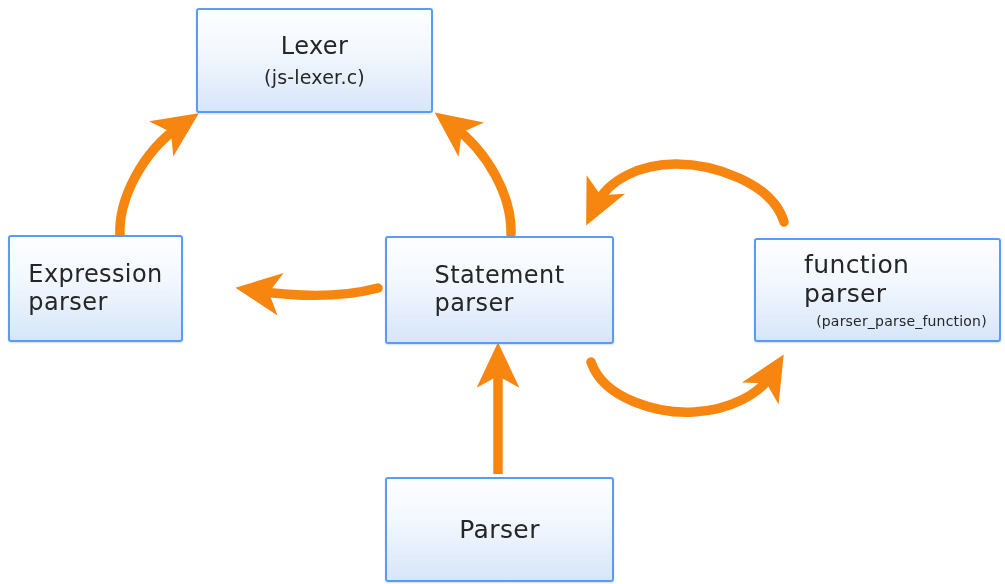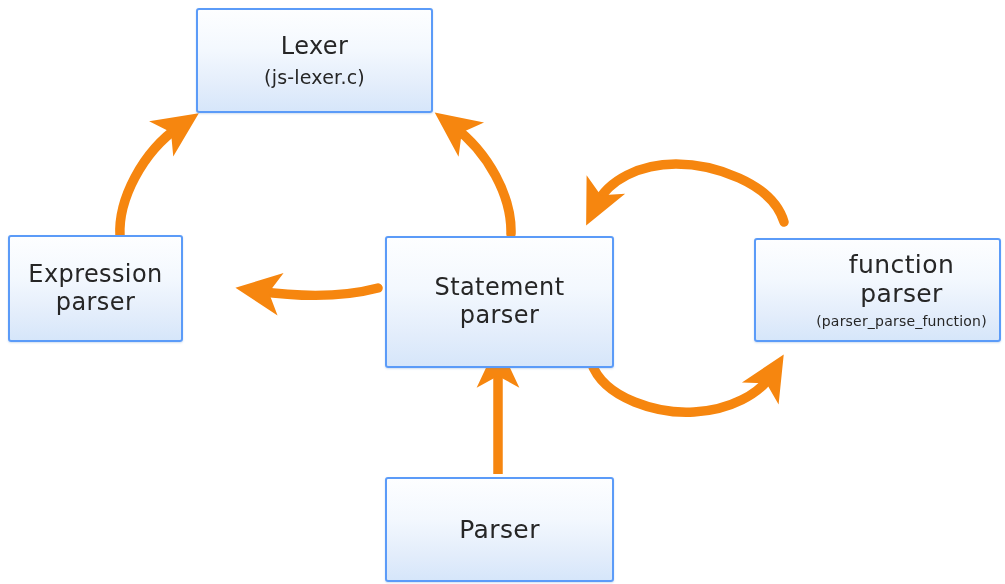--- a/index.html
+++ b/index.html
@@ -33,39 +33,38 @@
     position: absolute;
     box-sizing: border-box;
     border: 2px solid #5b9bf8;
     border-radius: 3px;
     background: linear-gradient(to bottom, #fdfeff 0%, #f3f8fe 40%, #e3edfb 75%, #d6e6fa 100%);
     box-shadow: 0 1px 2px rgba(90,140,200,0.28);
     display: flex;
     flex-direction: column;
     align-items: center;
     justify-content: center;
-    text-align: center;
     color: #262626;
     line-height: 1.16;
   }
   .node .title {
     font-size: 24px;
     letter-spacing: 0.4px;
     white-space: pre-line;
   }
   .node .subtitle {
     font-size: 19px;
     letter-spacing: 0.2px;
     margin-top: 5px;
   }
 
   
   #node-lexer      { left: 196px; top: 8px;   width: 237px; height: 105px; }
   #node-expression { left: 8px;   top: 235px; width: 175px; height: 107px; }
-  #node-statement  { left: 385px; top: 236px; width: 229px; height: 132px; }
+  #node-statement  { left: 385px; top: 236px; width: 229px; height: 108px; }
   #node-function   { left: 754px; top: 238px; width: 247px; height: 104px; padding-left: 48px; }
   #node-parser     { left: 385px; top: 477px; width: 229px; height: 105px; }
 
   #node-function .title  { font-size: 25px; }
   #node-function .subtitle { font-size: 14px; }
   #node-parser .title { font-size: 25px; }
 </style>
 </head>
 <body>
 

